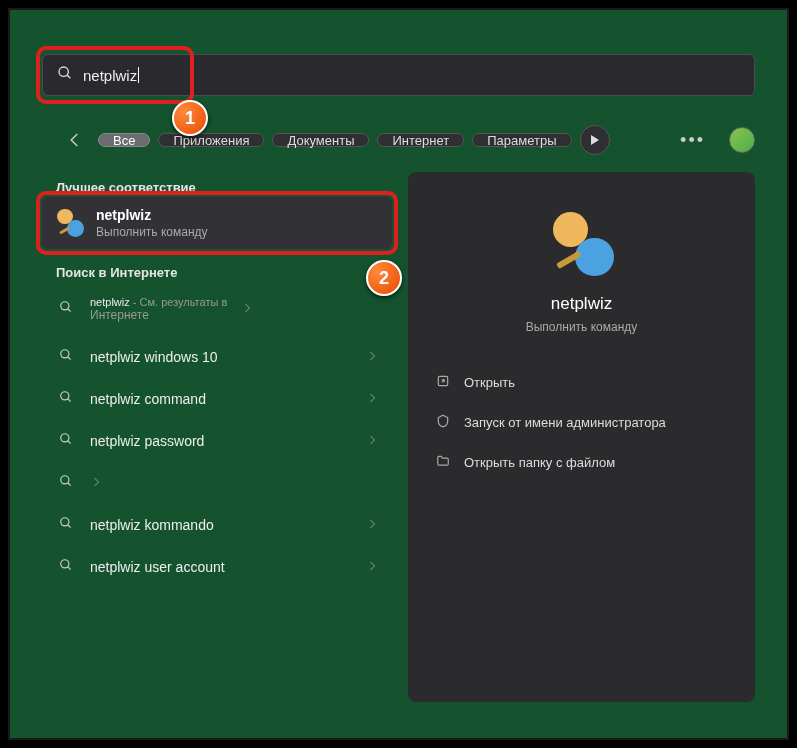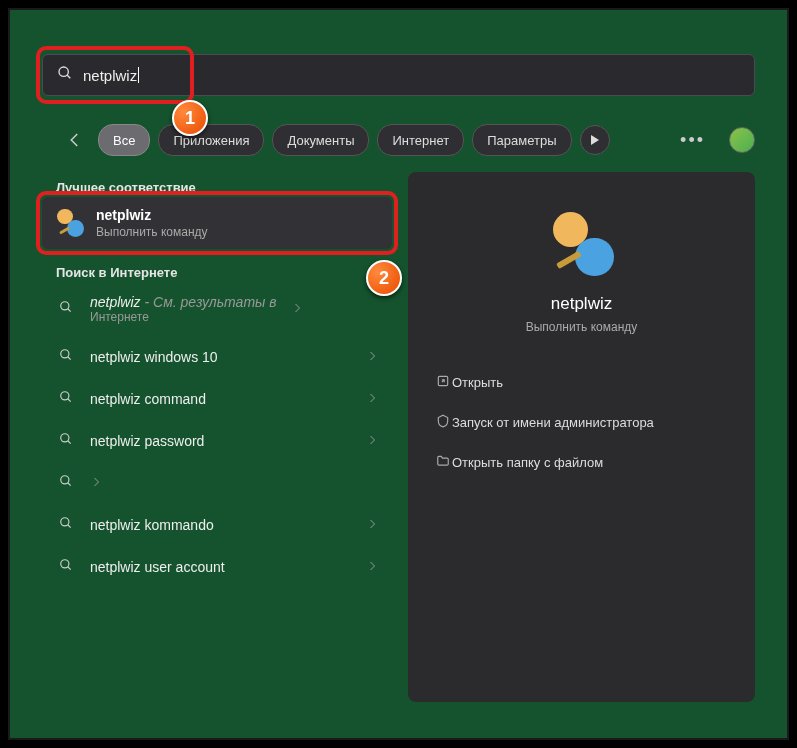--- a/index.html
+++ b/index.html
@@ -10,21 +10,21 @@
   
   .searchbar { position: absolute; left: 14px; top: 26px; right: 14px; height: 42px; border: 1px solid #4a4a55; border-radius: 6px; background: #2a2a2e; display: flex; align-items: center; padding: 0 14px; }
   .searchbar .icon { color: #ddd; margin-right: 10px; }
   .searchbar input { flex: 1; background: transparent; border: none; outline: none; color: #eee; font-size: 15px; }
   .searchbar input::after { content:''; }
   .search-highlight { position: absolute; left: 8px; top: 18px; width: 158px; height: 58px; border: 4px solid #e02020; border-radius: 10px; pointer-events: none; z-index: 50; }
 
   
   .filters { position: absolute; left: 32px; top: 92px; right: 14px; height: 40px; display: flex; align-items: center; gap: 8px; }
   .back-arrow { width: 30px; height: 30px; display: flex; align-items: center; justify-content: center; color: #ccc; cursor: pointer; }
-  .pill { height: 32px; padding: 2px 14px; border-radius: 15px; display: flex; align-items: center; font-size: 13px; color: #ddd; border: 1px solid #555; background: #2f2f33; cursor: pointer; }
+  .pill { height: 14px; padding: 2px 14px; border-radius: 15px; display: flex; align-items: center; font-size: 13px; color: #ddd; border: 1px solid #555; background: #2f2f33; cursor: pointer; }
   .pill.active { background: #6b6b70; border-color: #888; color: #fff; }
   .play { width: 30px; height: 30px; border-radius: 15px; border: 1px solid #555; background: #2f2f33; display: flex; align-items: center; justify-content: center; color: #ddd; cursor: pointer; }
   .spacer { flex: 1; }
   .more { color: #ccc; font-size: 18px; letter-spacing: 2px; cursor: pointer; padding: 4px 8px; }
   .avatar { width: 26px; height: 26px; border-radius: 50%; background: linear-gradient(135deg,#8bc34a,#4caf50); border: 1px solid #666; margin-left: 8px; cursor: pointer; }
 
   
   .left-col { position: absolute; left: 14px; top: 144px; width: 350px; bottom: 0; color: #ddd; }
   .right-col { position: absolute; left: 380px; top: 144px; right: 14px; height: 530px; background: #2b2b2e; border-radius: 8px; color: #ddd; }
 
@@ -35,29 +35,29 @@
   .bm-text .t1 { font-size: 14px; font-weight: 600; color: #fff; }
   .bm-text .t2 { font-size: 12px; color: #aaa; margin-top: 2px; }
   .bm-highlight { position: absolute; left: -6px; top: -6px; right: -6px; bottom: -6px; border: 4px solid #e02020; border-radius: 10px; pointer-events: none; z-index: 40; }
 
   .row { height: 42px; display: flex; align-items: center; padding: 0 14px; gap: 14px; cursor: pointer; border-radius: 6px; }
   .row .ricon { width: 20px; text-align: center; color: #ccc; flex-shrink: 0; }
   .row .rlabel { font-size: 14px; color: #eee; flex: 1; }
   .row .chev { color: #999; }
   .row.multi { height: 54px; }
   .row .stack { display: flex; flex-direction: column; }
-  .row .stack .l1 { font-size: 14px; color: #eee; font-style: italic; }
+  .row .stack .l1 { font-size: 11px; color: #eee; }
   .row .stack .l2 { font-size: 12px; color: #eee; }
 
   
   .rp-icon { width: 64px; height: 64px; margin: 40px auto 18px auto; position: relative; }
   .rp-title { text-align: center; font-size: 17px; color: #fff; margin-bottom: 6px; }
   .rp-sub { text-align: center; font-size: 12px; color: #aaa; margin-bottom: 28px; }
   .rp-actions { padding: 0 18px; }
-  .rp-row { height: 40px; display: flex; align-items: center; font-size: 13px; color: #ddd; cursor: pointer; border-radius: 6px; padding: 0 8px; }
+  .rp-row { height: 40px; display: flex; align-items: center; gap: 12px; font-size: 13px; color: #ddd; cursor: pointer; border-radius: 6px; padding: 0 8px; }
   .rp-row .aicon { width: 18px; text-align: center; color: #aaa; }
 
   
   .marker { position: absolute; width: 36px; height: 36px; border-radius: 50%; background: radial-gradient(circle at 30% 30%, #ff8a3d, #e84a00); border: 2px solid #fff; color: #fff; font-weight: 700; font-size: 18px; display: flex; align-items: center; justify-content: center; box-shadow: 0 2px 4px rgba(0,0,0,.6); z-index: 60; }
   .marker.m1 { left: 144px; top: 72px; }
   .marker.m2 { left: 338px; top: 232px; }
 
   
   .people-icon { position: relative; width: 100%; height: 100%; }
   .people-icon .p1 { position: absolute; width: 55%; height: 55%; left: 5%; top: 0; border-radius: 50%; background: #f0b75c; }

